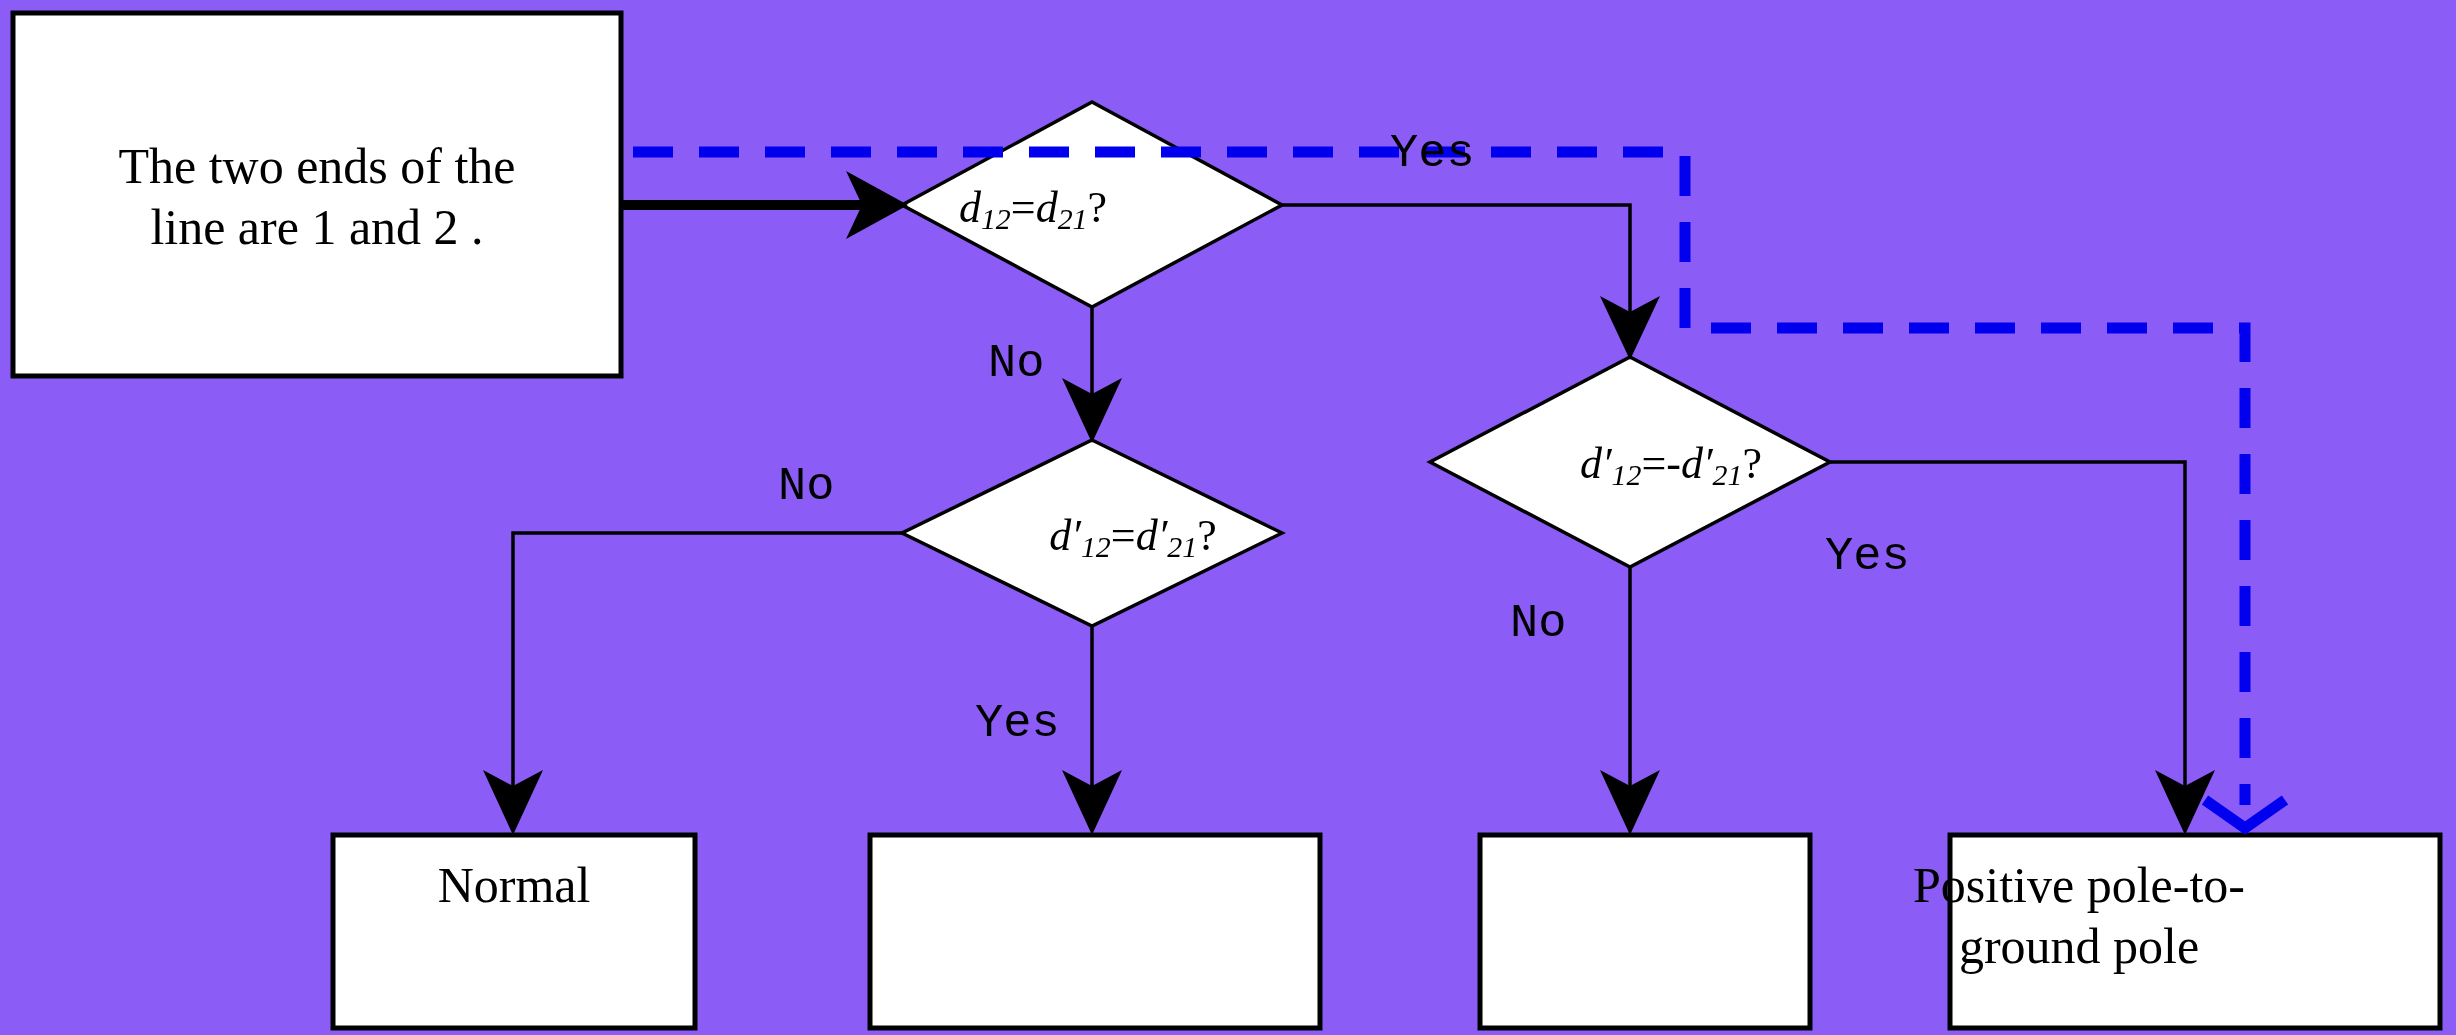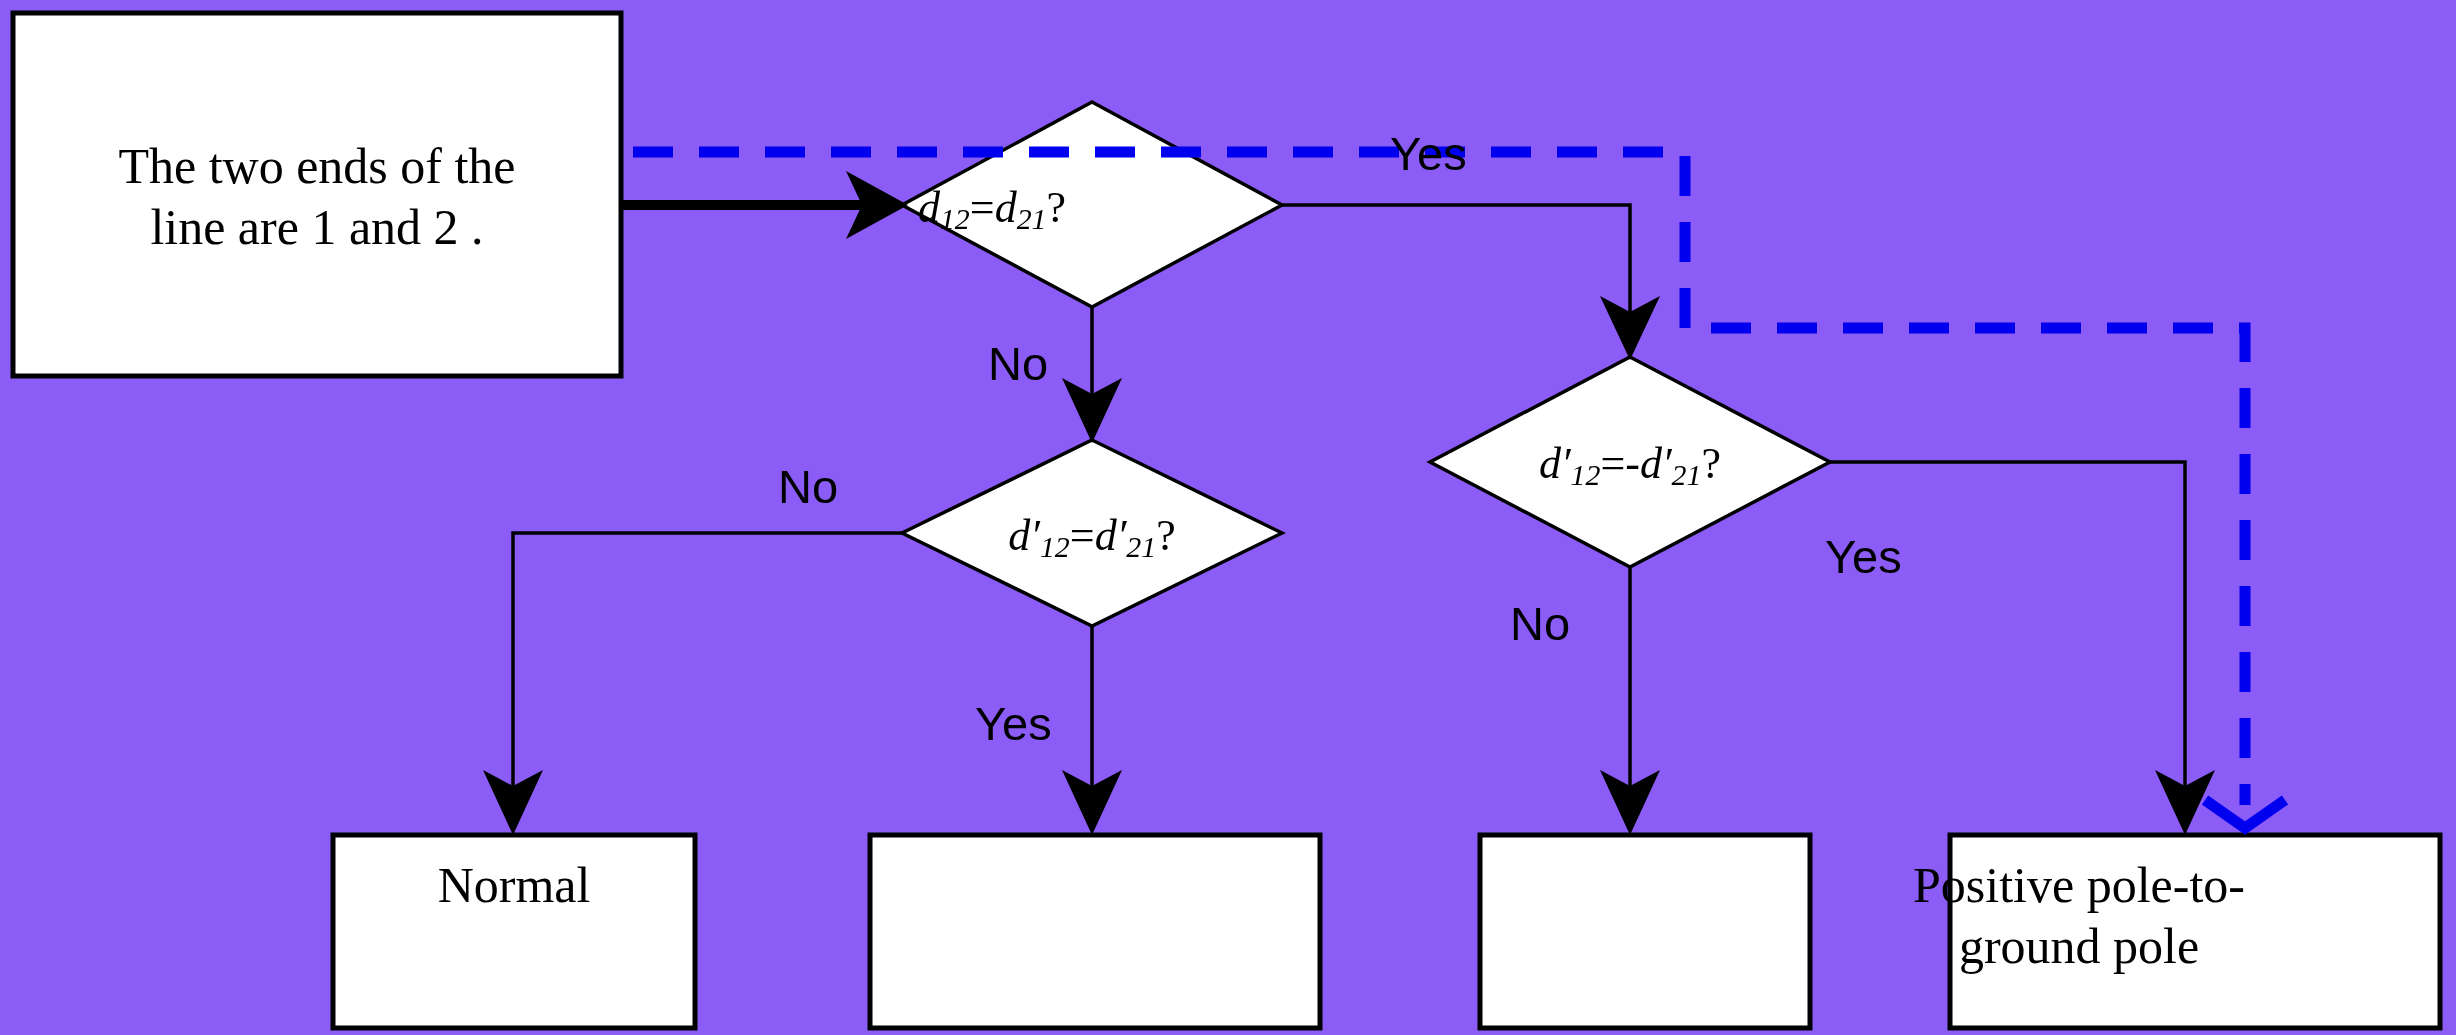--- a/index.html
+++ b/index.html
@@ -53,21 +53,21 @@
     stroke-width: 11;
     fill: none;
     stroke-linecap: butt;
     stroke-linejoin: miter;
   }
   .arrow-fill { fill: #000000; }
 
   .label-text {
     position: absolute;
     color: #000000;
-    font-family: Liberation Sans, sans-serif;
+    font-family: Liberation Mono, monospace;
     font-size: 47px;
     line-height: 1.0;
     white-space: nowrap;
     user-select: none;
   }
   .box-text {
     position: absolute;
     color: #000000;
     font-family: "Liberation Serif", "DejaVu Serif", serif;
     font-size: 50px;
@@ -76,20 +76,21 @@
     user-select: none;
   }
   .cond-text {
     position: absolute;
     color: #000000;
     font-family: "Liberation Serif", "DejaVu Serif", serif;
     font-size: 44px;
     font-style: italic;
     white-space: nowrap;
     user-select: none;
+    margin-left: 41px;
   }
   .cond-text sub {
     font-size: 0.68em;
     font-style: italic;
     vertical-align: -0.22em;
   }
   .cond-text .op {
     font-style: normal;
   }
   .cond-text .qm {

